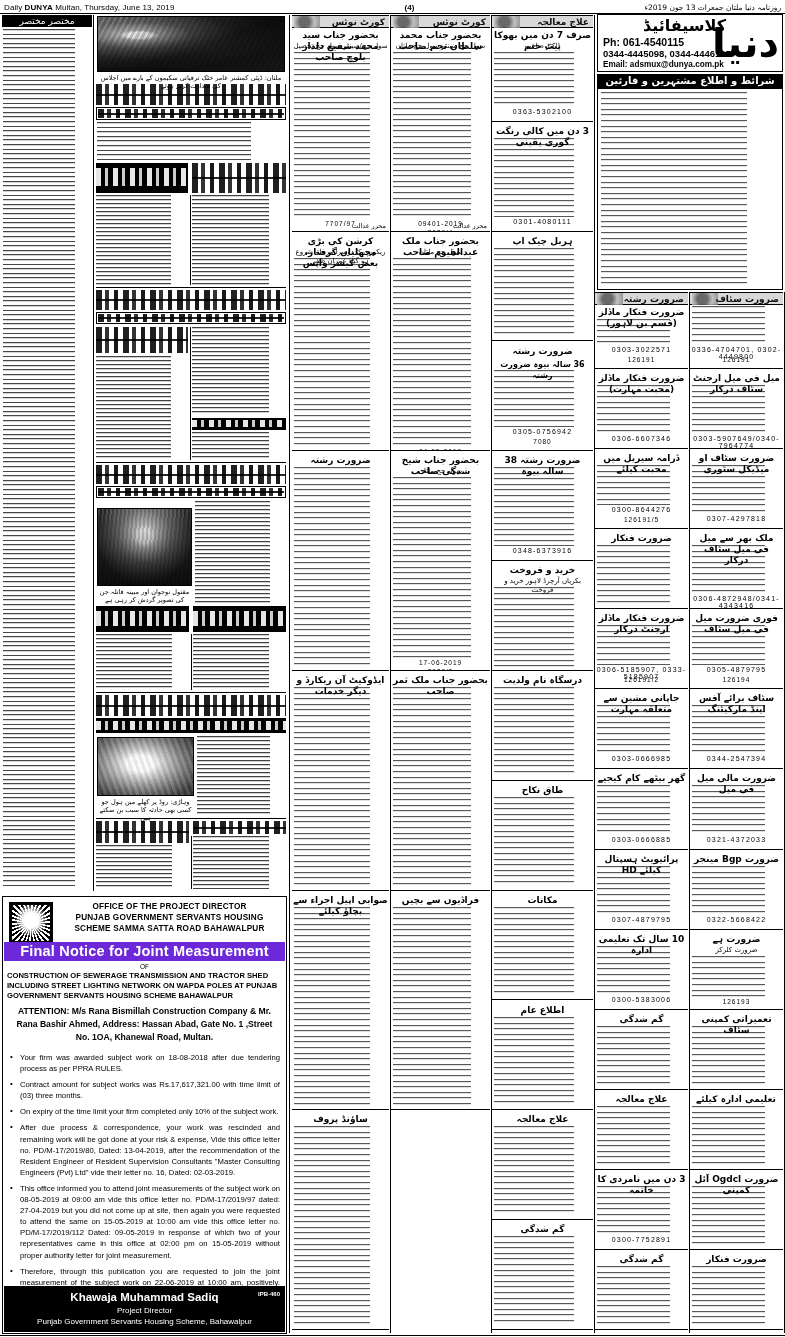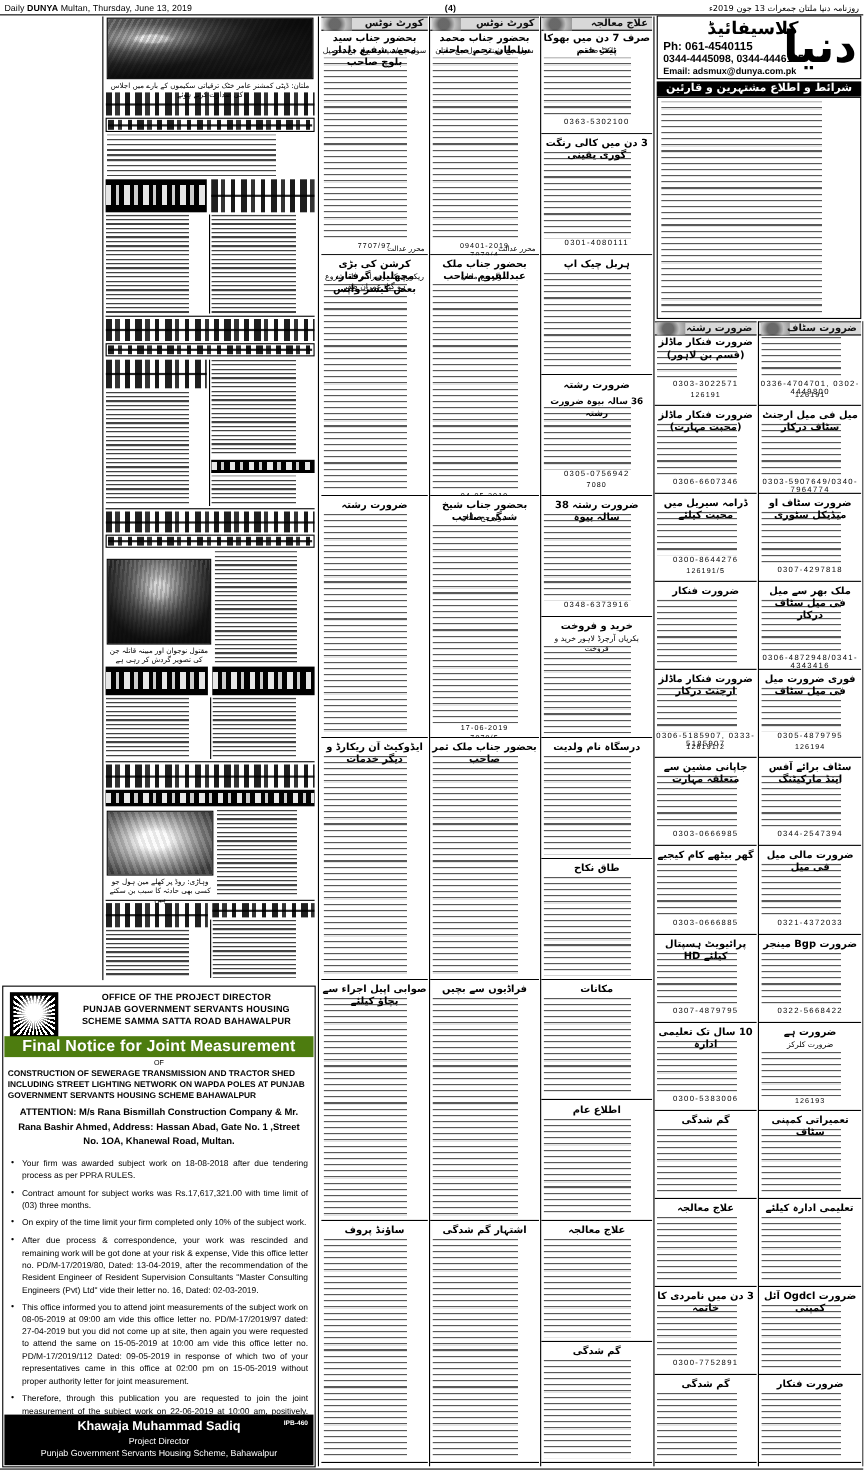--- a/index.html
+++ b/index.html
@@ -152,21 +152,21 @@
       radial-gradient(circle at 50% 42%, #fff 0 26%, #cfcfcf 34%, #000 60%),
       repeating-conic-gradient(from 0deg at 50% 50%, #fff 0 6deg, #000 6deg 12deg);
     background-blend-mode:screen, normal;
     border-radius:3px;
   }
   .notice .office{
     position:absolute; left:56px; top:4px; right:6px; text-align:center;
     font-size:8.2px; font-weight:bold; line-height:11px; letter-spacing:.2px;
   }
   .notice .ttl-bar{
-    position:absolute; left:1px; right:1px; top:45px; height:19px; background:#4d7c0f; color:#fff;
+    position:absolute; left:1px; right:1px; top:45px; height:19px; background:#6d28d9; color:#fff;
     font-size:14.5px; font-weight:bold; text-align:center; line-height:19px; letter-spacing:.2px;
   }
   .notice .of{ position:absolute; left:0; right:0; top:66px; text-align:center; font-size:6.5px; }
   .notice .sub{
     position:absolute; left:4px; right:4px; top:74px; text-align:left;
     font-size:7.6px; font-weight:bold; line-height:10px;
   }
   .notice .attn{
     position:absolute; left:8px; right:8px; top:108px; text-align:center;
     font-size:8.6px; font-weight:bold; line-height:13px;
@@ -229,20 +229,26 @@
 
   <div class="masthead">
     <div class="left">
       <span>Daily </span><b>DUNYA</b><span> Multan, Thursday, June 13, 2019</span>
     </div>
     <div class="center">(4)</div>
     <div class="right">روزنامہ دنیا ملتان جمعرات 13 جون 2019ء</div>
   </div>
   <div class="rule-top"></div>
 
+  <div class="box" style="left:2px;top:15px;width:90px;height:876px;border:0;">
+    <div class="banner" style="height:12px;">
+      <div style="position:absolute;inset:0;color:#fff;font-size:9px;direction:rtl;text-align:center;line-height:12px;font-family:'DejaVu Sans',sans-serif;">مختصر مختصر</div>
+    </div>
+    <div class="lines ur" style="position:absolute;top:14px;left:1px;right:1px;height:860px;"></div>
+  </div>
   <div class="vline" style="left:93px;top:15px;height:876px;"></div>
 
   <div class="photo" style="position:absolute;left:97px;top:16px;width:188px;height:56px;border:1px solid #000;"></div>
   <div class="caption" style="position:absolute;left:97px;top:74px;width:188px;height:9px;">ملتان: ڈپٹی کمشنر عامر خٹک ترقیاتی سکیموں کے بارے میں اجلاس کی صدارت کرتے ہوئے</div>
 
   <div class="hl" style="position:absolute;left:96px;top:84px;width:190px;height:21px;"></div>
   <div class="box" style="left:96px;top:107px;width:190px;height:13px;">
     <div class="hl" style="position:absolute;inset:1px;"></div>
   </div>
   <div class="lines ur" style="position:absolute;left:97px;top:122px;width:188px;height:38px;"></div>
@@ -380,25 +386,20 @@
           <div class="small-code" style="position: absolute; left: 1px; right: 1px; top: 213.667px;">7079/5</div>
           <div style="position: absolute; left: 0px; right: 0px; bottom: 0px; height: 1px; background: rgb(0, 0, 0);"></div>
         </div>
         <div style="position: absolute; left: 0px; top: 659px; width: 100%; height: 216.667px; overflow: hidden;">
           <div class="ad-title" style="position: absolute; left: 1px; right: 1px; top: 0px;">بحضور جناب ملک ثمر صاحب</div>
           <div class="lines ur sparse" style="position: absolute; left: 2px; right: 2px; top: 13px; height: 199.667px;"></div>
           <div style="position: absolute; left: 0px; right: 0px; bottom: 0px; height: 1px; background: rgb(0, 0, 0);"></div>
         </div>
         <div style="position: absolute; left: 0px; top: 878.667px; width: 100%; height: 216.667px; overflow: hidden;">
           <div class="ad-title" style="position: absolute; left: 1px; right: 1px; top: 0px;">فراڈیوں سے بچیں</div>
-          <div class="lines ur sparse" style="position: absolute; left: 2px; right: 2px; top: 13px; height: 199.667px;"></div>
-          <div style="position: absolute; left: 0px; right: 0px; bottom: 0px; height: 1px; background: rgb(0, 0, 0);"></div>
-        </div>
-        <div style="position: absolute; left: 0px; top: 1098.33px; width: 100%; height: 216.667px; overflow: hidden;">
-          <div class="ad-title" style="position: absolute; left: 1px; right: 1px; top: 0px;">اشتہار گم شدگی</div>
           <div class="lines ur sparse" style="position: absolute; left: 2px; right: 2px; top: 13px; height: 199.667px;"></div>
           <div style="position: absolute; left: 0px; right: 0px; bottom: 0px; height: 1px; background: rgb(0, 0, 0);"></div>
         </div>
       </div>
       <div class="vline" style="left: 491px; top: 15px; height: 1318px;"></div>
       <div class="ad" style="left: 492px; top: 15px; width: 101px; height: 1318px;">
         <div style="position: absolute; left: 0px; top: 0px; width: 100%; height: 106.833px; overflow: hidden;">
           <div class="ad-head">
             <div class="glyph"></div>
             <div class="label">علاج معالجہ</div>

